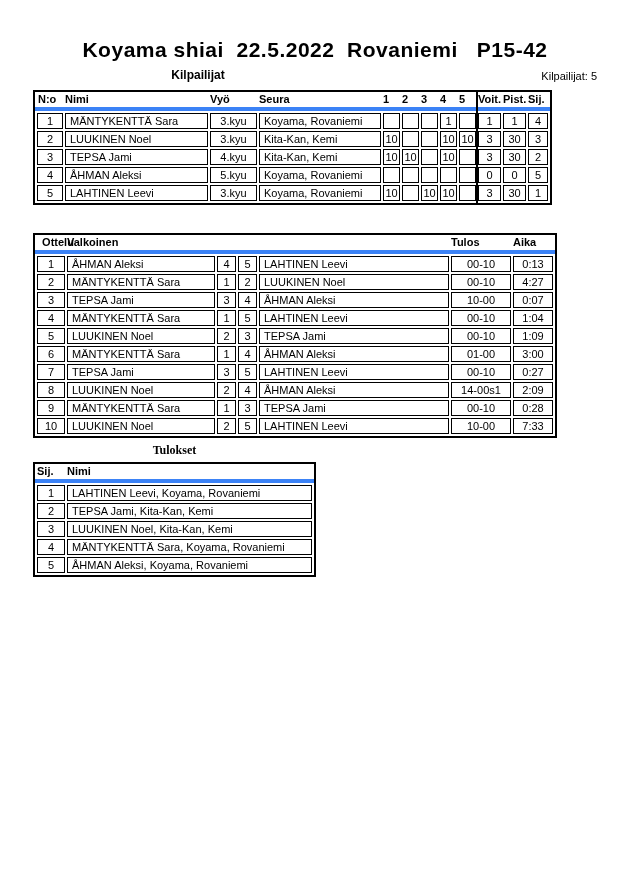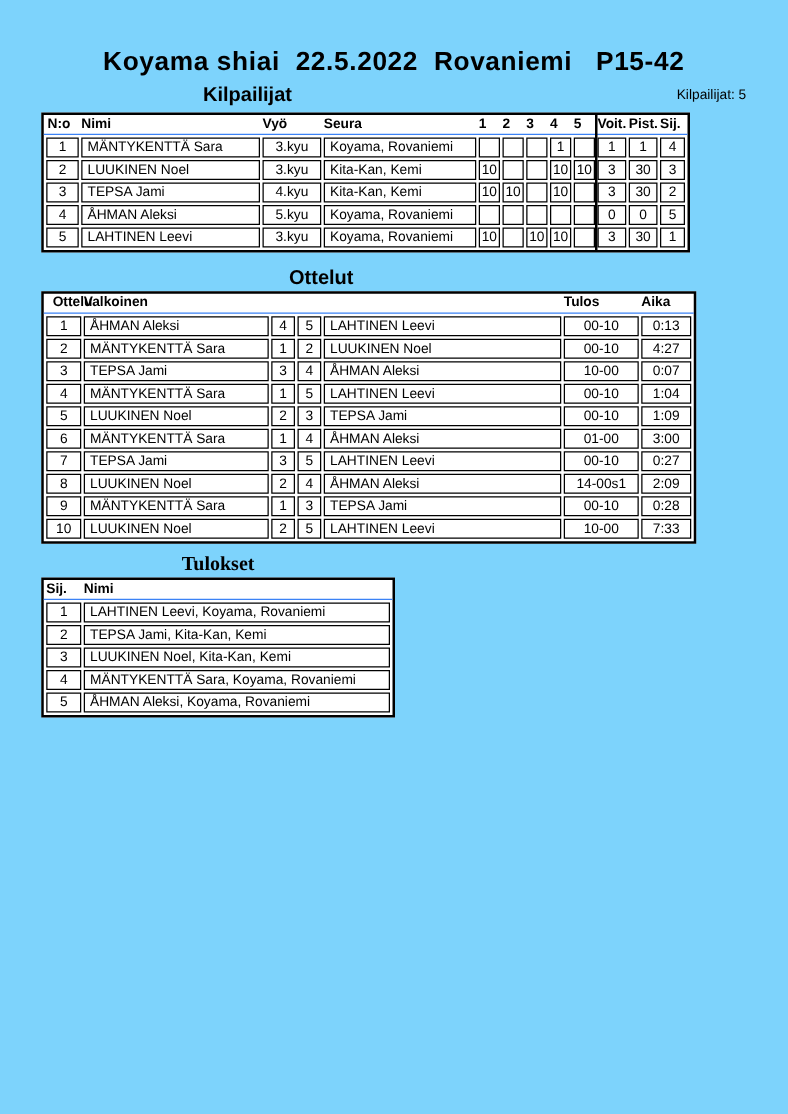--- a/index.html
+++ b/index.html
@@ -1,29 +1,29 @@
 <!DOCTYPE html>
 <html><head>
 <meta charset="utf-8">
 <style>
   html,body{margin:0;padding:0;background:#e8e8e8;}
-  .page{position:relative;width:630px;height:891px;background:#7dd3fc;margin:0 auto;
+  .page{position:relative;width:630px;height:891px;background:#ffffff;margin:0 auto;
         font-family:"Liberation Sans","DejaVu Sans",sans-serif;color:#000;overflow:hidden;}
   .main-title{position:absolute;top:38px;left:0;width:630px;text-align:center;
               font-size:21px;font-weight:bold;white-space:pre;letter-spacing:0.5px;}
-  .sec-title{position:absolute;font-size:16px;font-weight:bold;text-align:center;white-space:pre;}
+  .sec-title{position:absolute;font-size:12px;font-weight:bold;text-align:center;white-space:pre;}
   .sec-title.t1{top:68px;left:0;width:396px;}
   .sec-title.t2{top:214px;left:33px;width:448px;}
   .sec-title.t3{top:443px;left:33px;width:283px;font-family:Liberation Serif, serif;}
   .count-label{position:absolute;top:70px;right:33px;font-size:11px;}
   .tbl-wrap{position:absolute;background:#fff;border:2px solid #000;box-sizing:content-box;}
   .tw1{top:90px;left:33px;width:515px;}
   .tw2{top:233px;left:33px;width:520px;}
   .tw3{top:462px;left:33px;width:279px;}
-  .thead{position:relative;height:15px;border-bottom:1px solid #3b82f6;}
+  .thead{position:relative;height:15px;border-bottom:4px solid #3b82f6;}
   .thead span{position:absolute;top:1px;font-size:11px;font-weight:bold;line-height:13px;
               text-align:left;white-space:nowrap;}
   table{border-collapse:separate;border-spacing:2px;table-layout:fixed;}
   td{border:1px solid #000;height:16px;box-sizing:border-box;font-size:11px;line-height:13px;
      padding:0 1px;overflow:hidden;white-space:nowrap;text-align:center;}
   .t-comp td:nth-child(2),.t-comp td:nth-child(4),
   .t-match td:nth-child(2),.t-match td:nth-child(5),
   .t-res td:nth-child(2){text-align:left;padding-left:4px;}
   .vdivider{position:absolute;top:0;bottom:0;width:2px;background:#000;z-index:2;}
 </style>
@@ -136,21 +136,20 @@
             <td>10</td>
             <td></td>
             <td>3</td>
             <td>30</td>
             <td>1</td>
           </tr>
         </tbody>
     </table>
   </div>
 
-  <div class="sec-title t2">Ottelut</div>
 
   <div class="tbl-wrap tw2">
     <div class="thead">
       <span style="left:3px;width:40px;text-align:center">Ottelu</span>
       <span style="left:32px;width:169px">Valkoinen</span>
       <span style="left:416px;width:60px">Tulos</span>
       <span style="left:478px;width:40px">Aika</span>
     </div>
     <table class="t-match">
       <colgroup>

